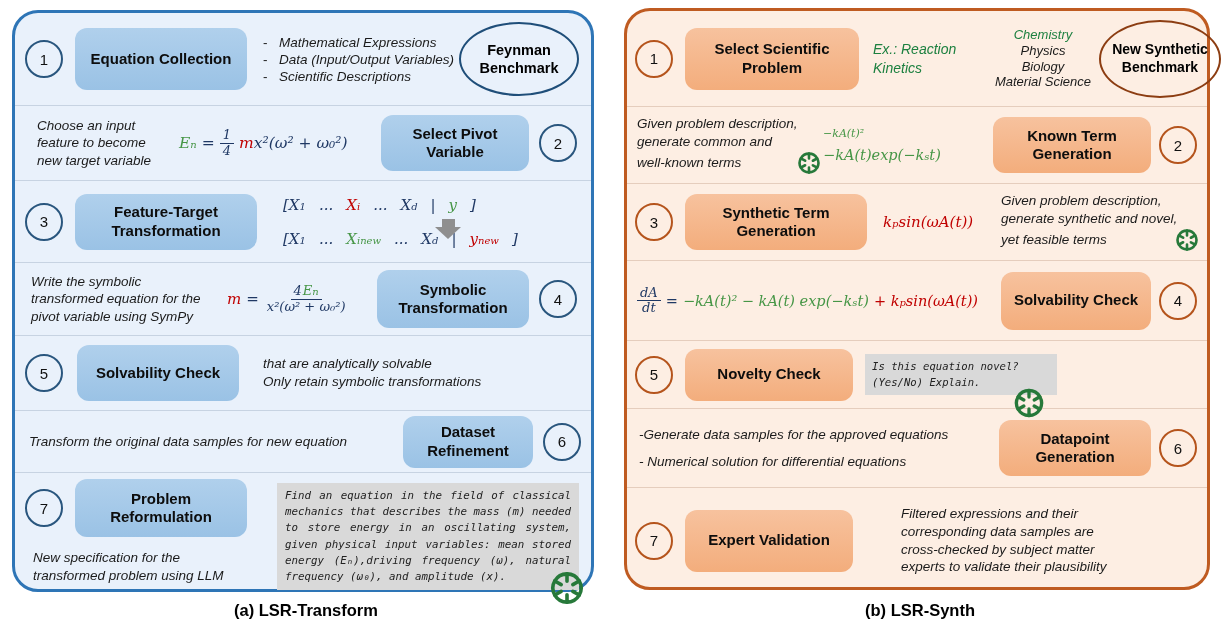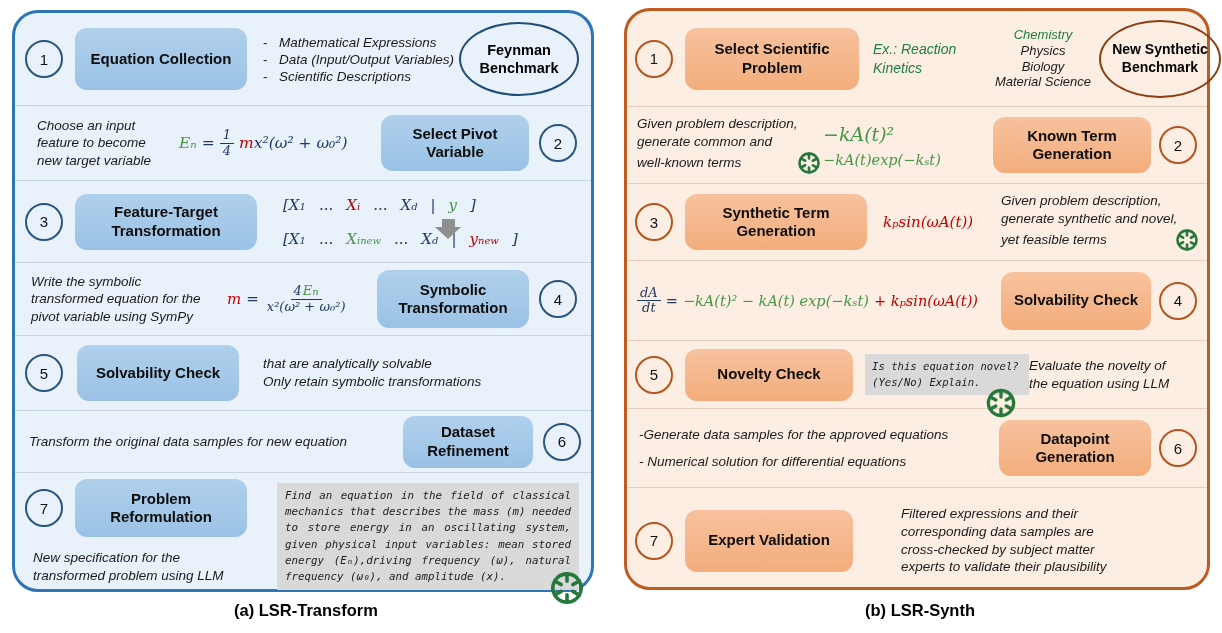--- a/index.html
+++ b/index.html
@@ -295,21 +295,21 @@
               <path d="M 0 -9.4 A 9.4 9.4 0 0 1 8.14 -4.7 L 3.9 -2.25" transform="rotate(60)"></path>
               <path d="M 0 -9.4 A 9.4 9.4 0 0 1 8.14 -4.7 L 3.9 -2.25" transform="rotate(120)"></path>
               <path d="M 0 -9.4 A 9.4 9.4 0 0 1 8.14 -4.7 L 3.9 -2.25" transform="rotate(180)"></path>
               <path d="M 0 -9.4 A 9.4 9.4 0 0 1 8.14 -4.7 L 3.9 -2.25" transform="rotate(240)"></path>
               <path d="M 0 -9.4 A 9.4 9.4 0 0 1 8.14 -4.7 L 3.9 -2.25" transform="rotate(300)"></path>
             </g>
           </svg>
         </div>
       </div>
       <div class="col" style="margin-left:2px;gap:7px;">
-        <div class="math mgreen" style="font-size:19px;color:#469646;align-items:flex-end;">
+        <div class="math mgreen" style="font-size:11px;color:#469646;align-items:flex-end;">
             <span>−kA(t)²</span>
           </div>
         <div class="math mgreen" style="font-size:14.5px;color:#469646;">
             <span class="tight">
               <span>−kA(t)exp(−k</span>
               <sub>s</sub>
               <span>t)</span>
             </span>
           </div>
       </div>
@@ -380,24 +380,20 @@
           <g fill="none" stroke="#27793a" stroke-width="2.5" stroke-linecap="round" stroke-linejoin="round">
             <path d="M 0 -9.4 A 9.4 9.4 0 0 1 8.14 -4.7 L 3.9 -2.25"></path>
             <path d="M 0 -9.4 A 9.4 9.4 0 0 1 8.14 -4.7 L 3.9 -2.25" transform="rotate(60)"></path>
             <path d="M 0 -9.4 A 9.4 9.4 0 0 1 8.14 -4.7 L 3.9 -2.25" transform="rotate(120)"></path>
             <path d="M 0 -9.4 A 9.4 9.4 0 0 1 8.14 -4.7 L 3.9 -2.25" transform="rotate(180)"></path>
             <path d="M 0 -9.4 A 9.4 9.4 0 0 1 8.14 -4.7 L 3.9 -2.25" transform="rotate(240)"></path>
             <path d="M 0 -9.4 A 9.4 9.4 0 0 1 8.14 -4.7 L 3.9 -2.25" transform="rotate(300)"></path>
           </g>
         </svg>
       </div>
-      <div class="desc" style="margin-left:auto;width:172px;flex:none;">
-        <div class="dline">Evaluate the novelty of</div>
-        <div class="dline">the equation using LLM</div>
-      </div>
     </div>
 
     <div class="prow r6">
       <div class="desc" style="display:flex;flex-direction:column;gap:9px;">
         <div class="dline">-Generate data samples for the approved equations</div>
         <div class="dline">- Numerical solution for differential equations</div>
       </div>
       <div class="abox" style="width:152px;height:56px;margin-left:auto;">Datapoint Generation</div>
       <div class="step" style="margin-left:8px;margin-right:4px;">6</div>
     </div>

